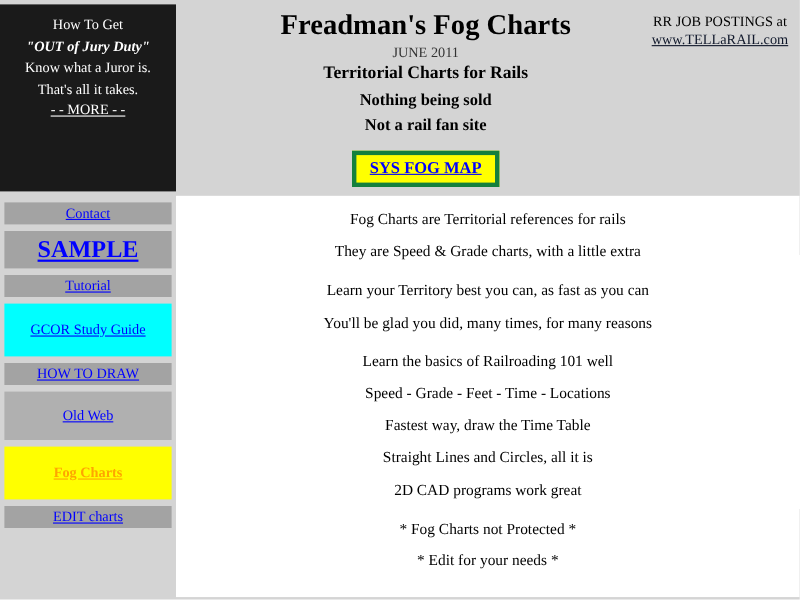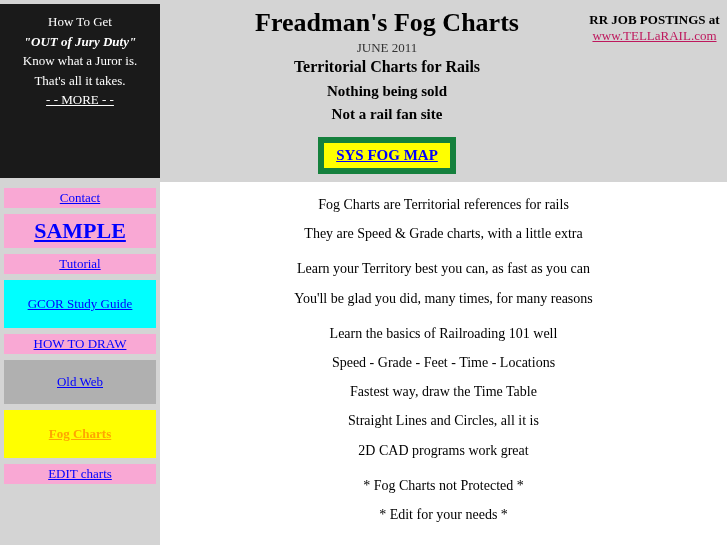--- a/index.html
+++ b/index.html
@@ -78,46 +78,46 @@
     .nothing-sold {
       color: #000000;
       font-size: 15px;
       font-weight: bold;
       line-height: 1.5;
     }
 
     .sys-fog-btn {
       display: inline-block;
       background: yellow;
-      border: 6px solid #15803d;
+      border: 4px solid #15803d;
       font-weight: bold;
       font-size: 15px;
       padding: 4px 12px;
       margin-top: 6px;
       cursor: pointer;
       text-decoration: underline;
       color: blue;
     }
 
     .right-top {
       width: 145px;
       min-width: 145px;
       text-align: center;
       padding: 8px 6px;
       font-size: 13px;
     }
 
     .rr-job {
-      font-weight: bold;
+      font-weight: normal;
       color: #000;
       font-size: 13px;
     }
 
     .rr-link {
-      color: #be185d;
+      color: #0f172a;
       text-decoration: underline;
       font-size: 13px;
     }
 
     
     .main-area {
       display: flex;
       width: 100%;
     }
 
@@ -131,21 +131,21 @@
       flex-direction: column;
       gap: 6px;
     }
 
     .sidebar-item {
       text-align: center;
     }
 
     .sidebar-link-yellow {
       display: block;
-      background: #f9a8d4;
+      background: #a3a3a3;
       color: blue;
       text-decoration: underline;
       font-size: 13px;
       padding: 2px 4px;
       font-weight: normal;
       cursor: pointer;
     }
 
     .sidebar-link-yellow.large {
       font-size: 22px;

